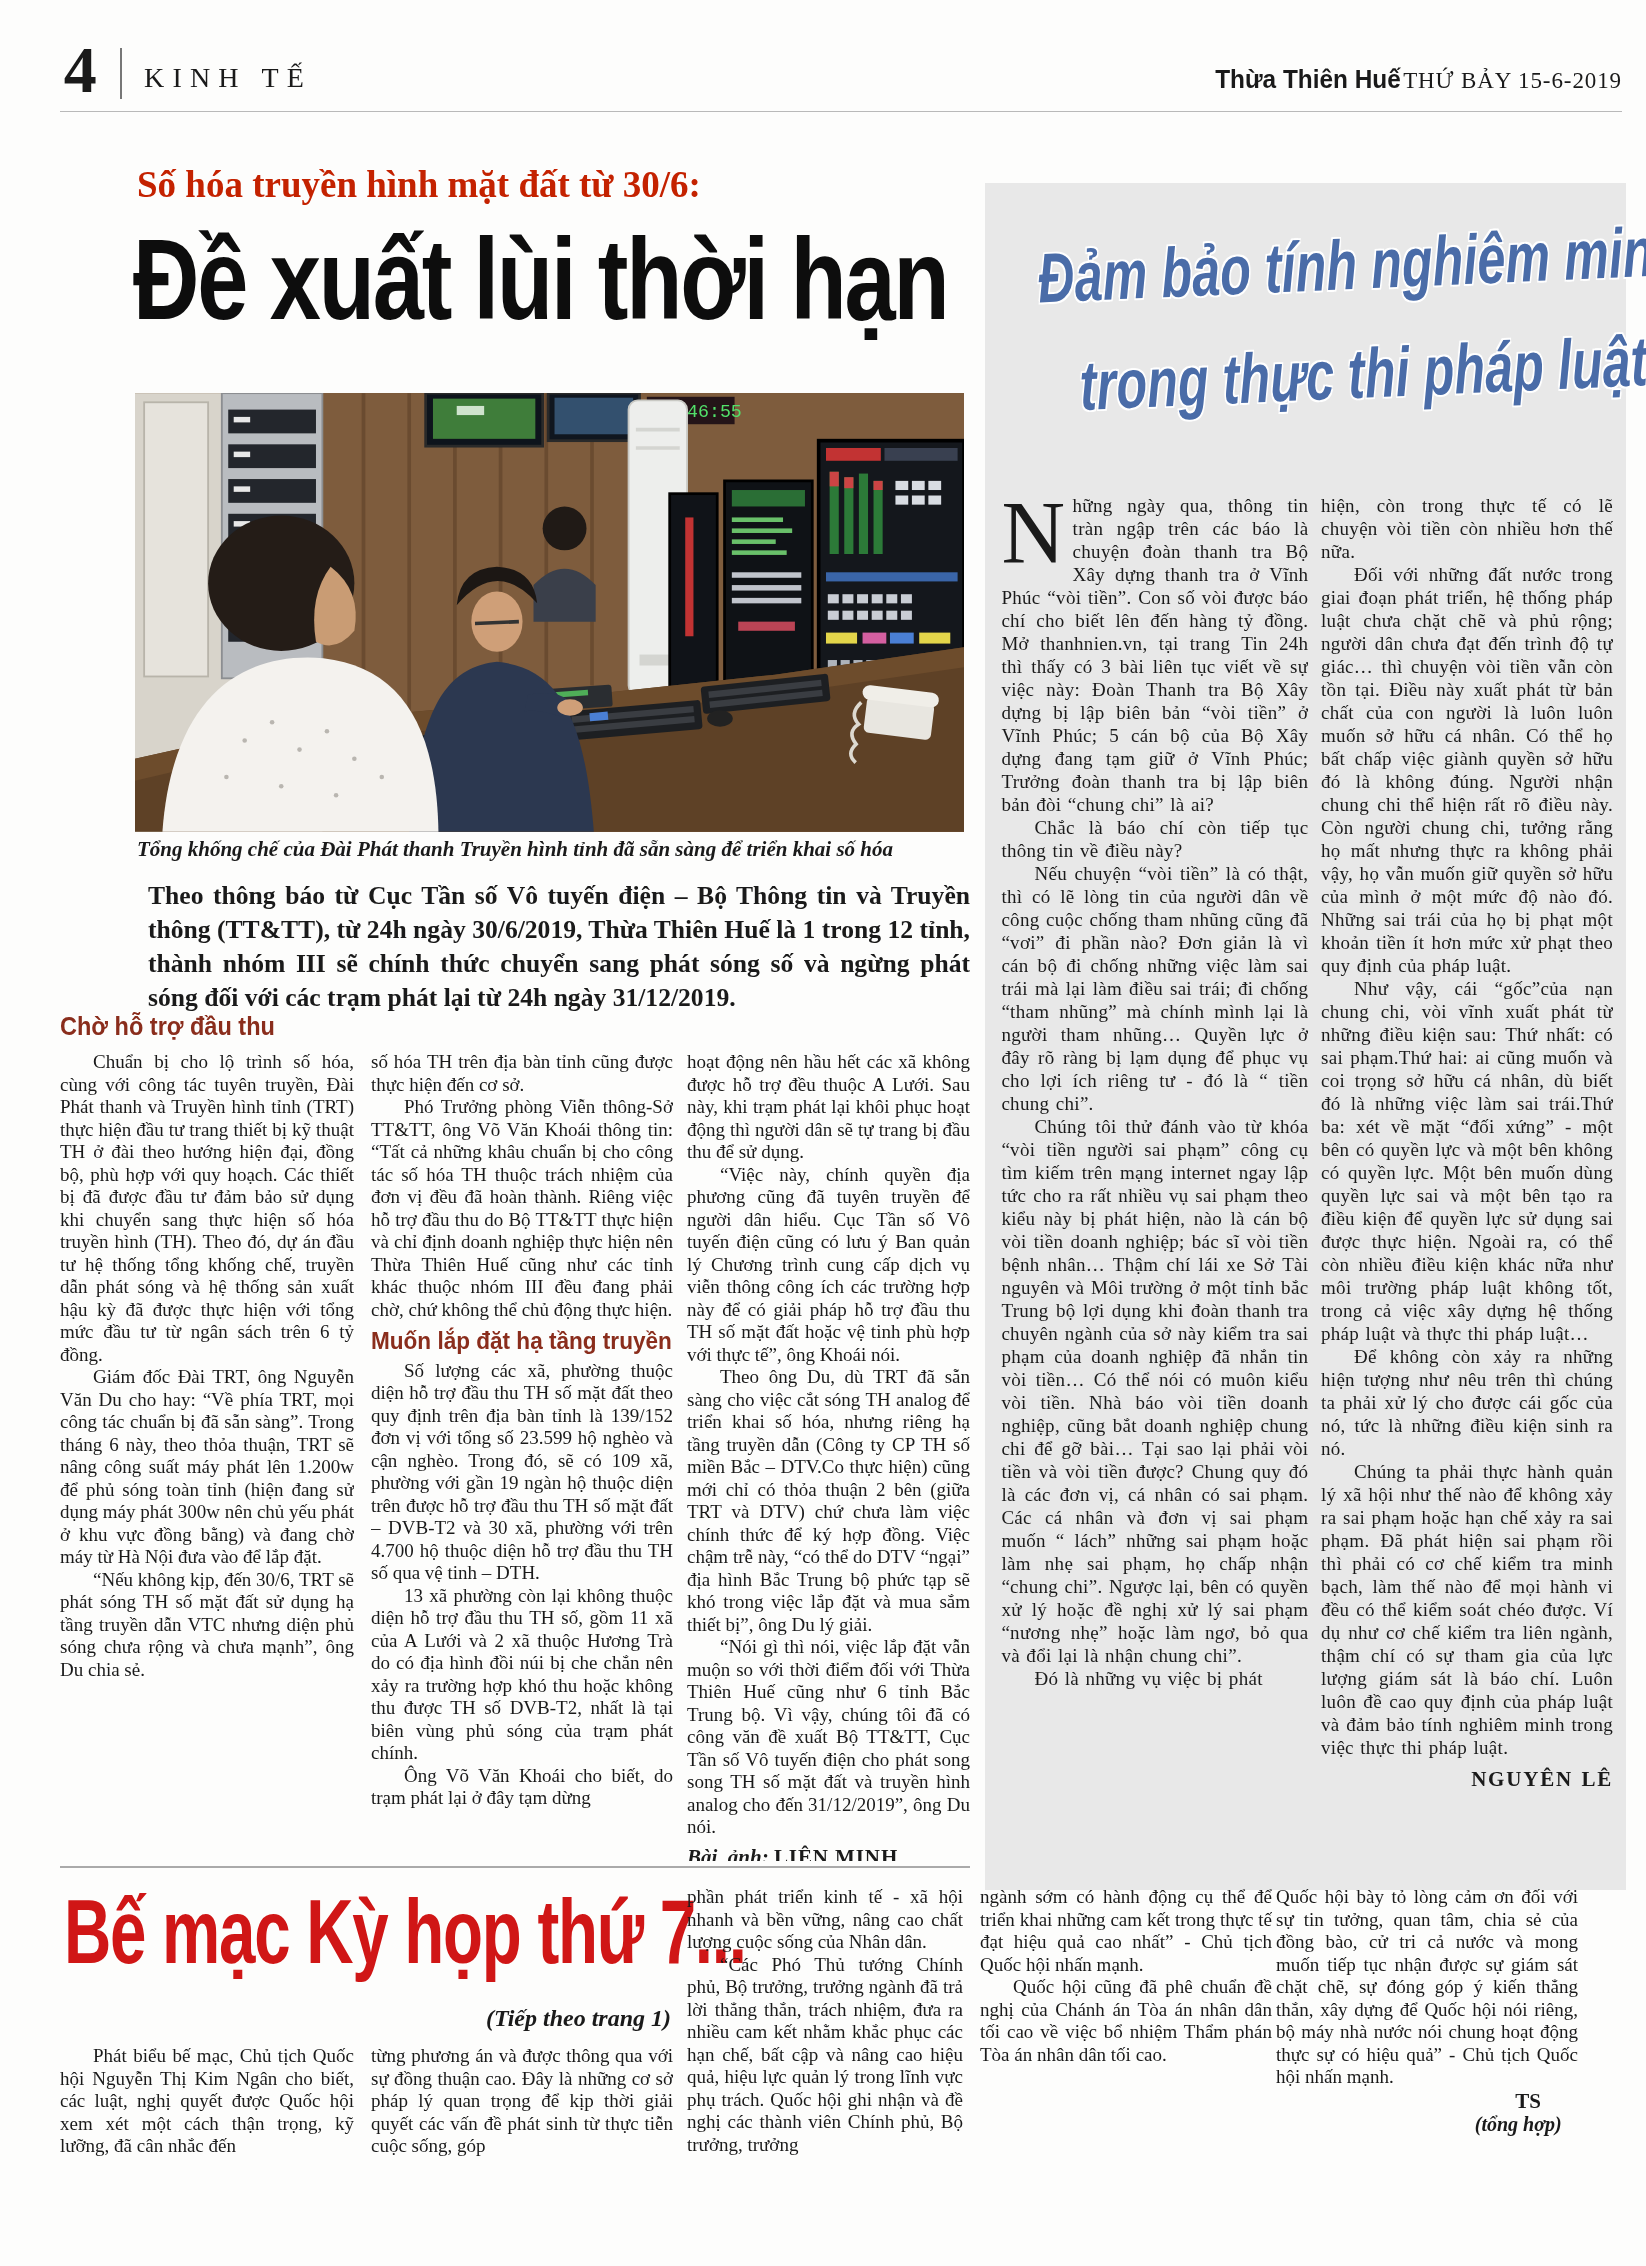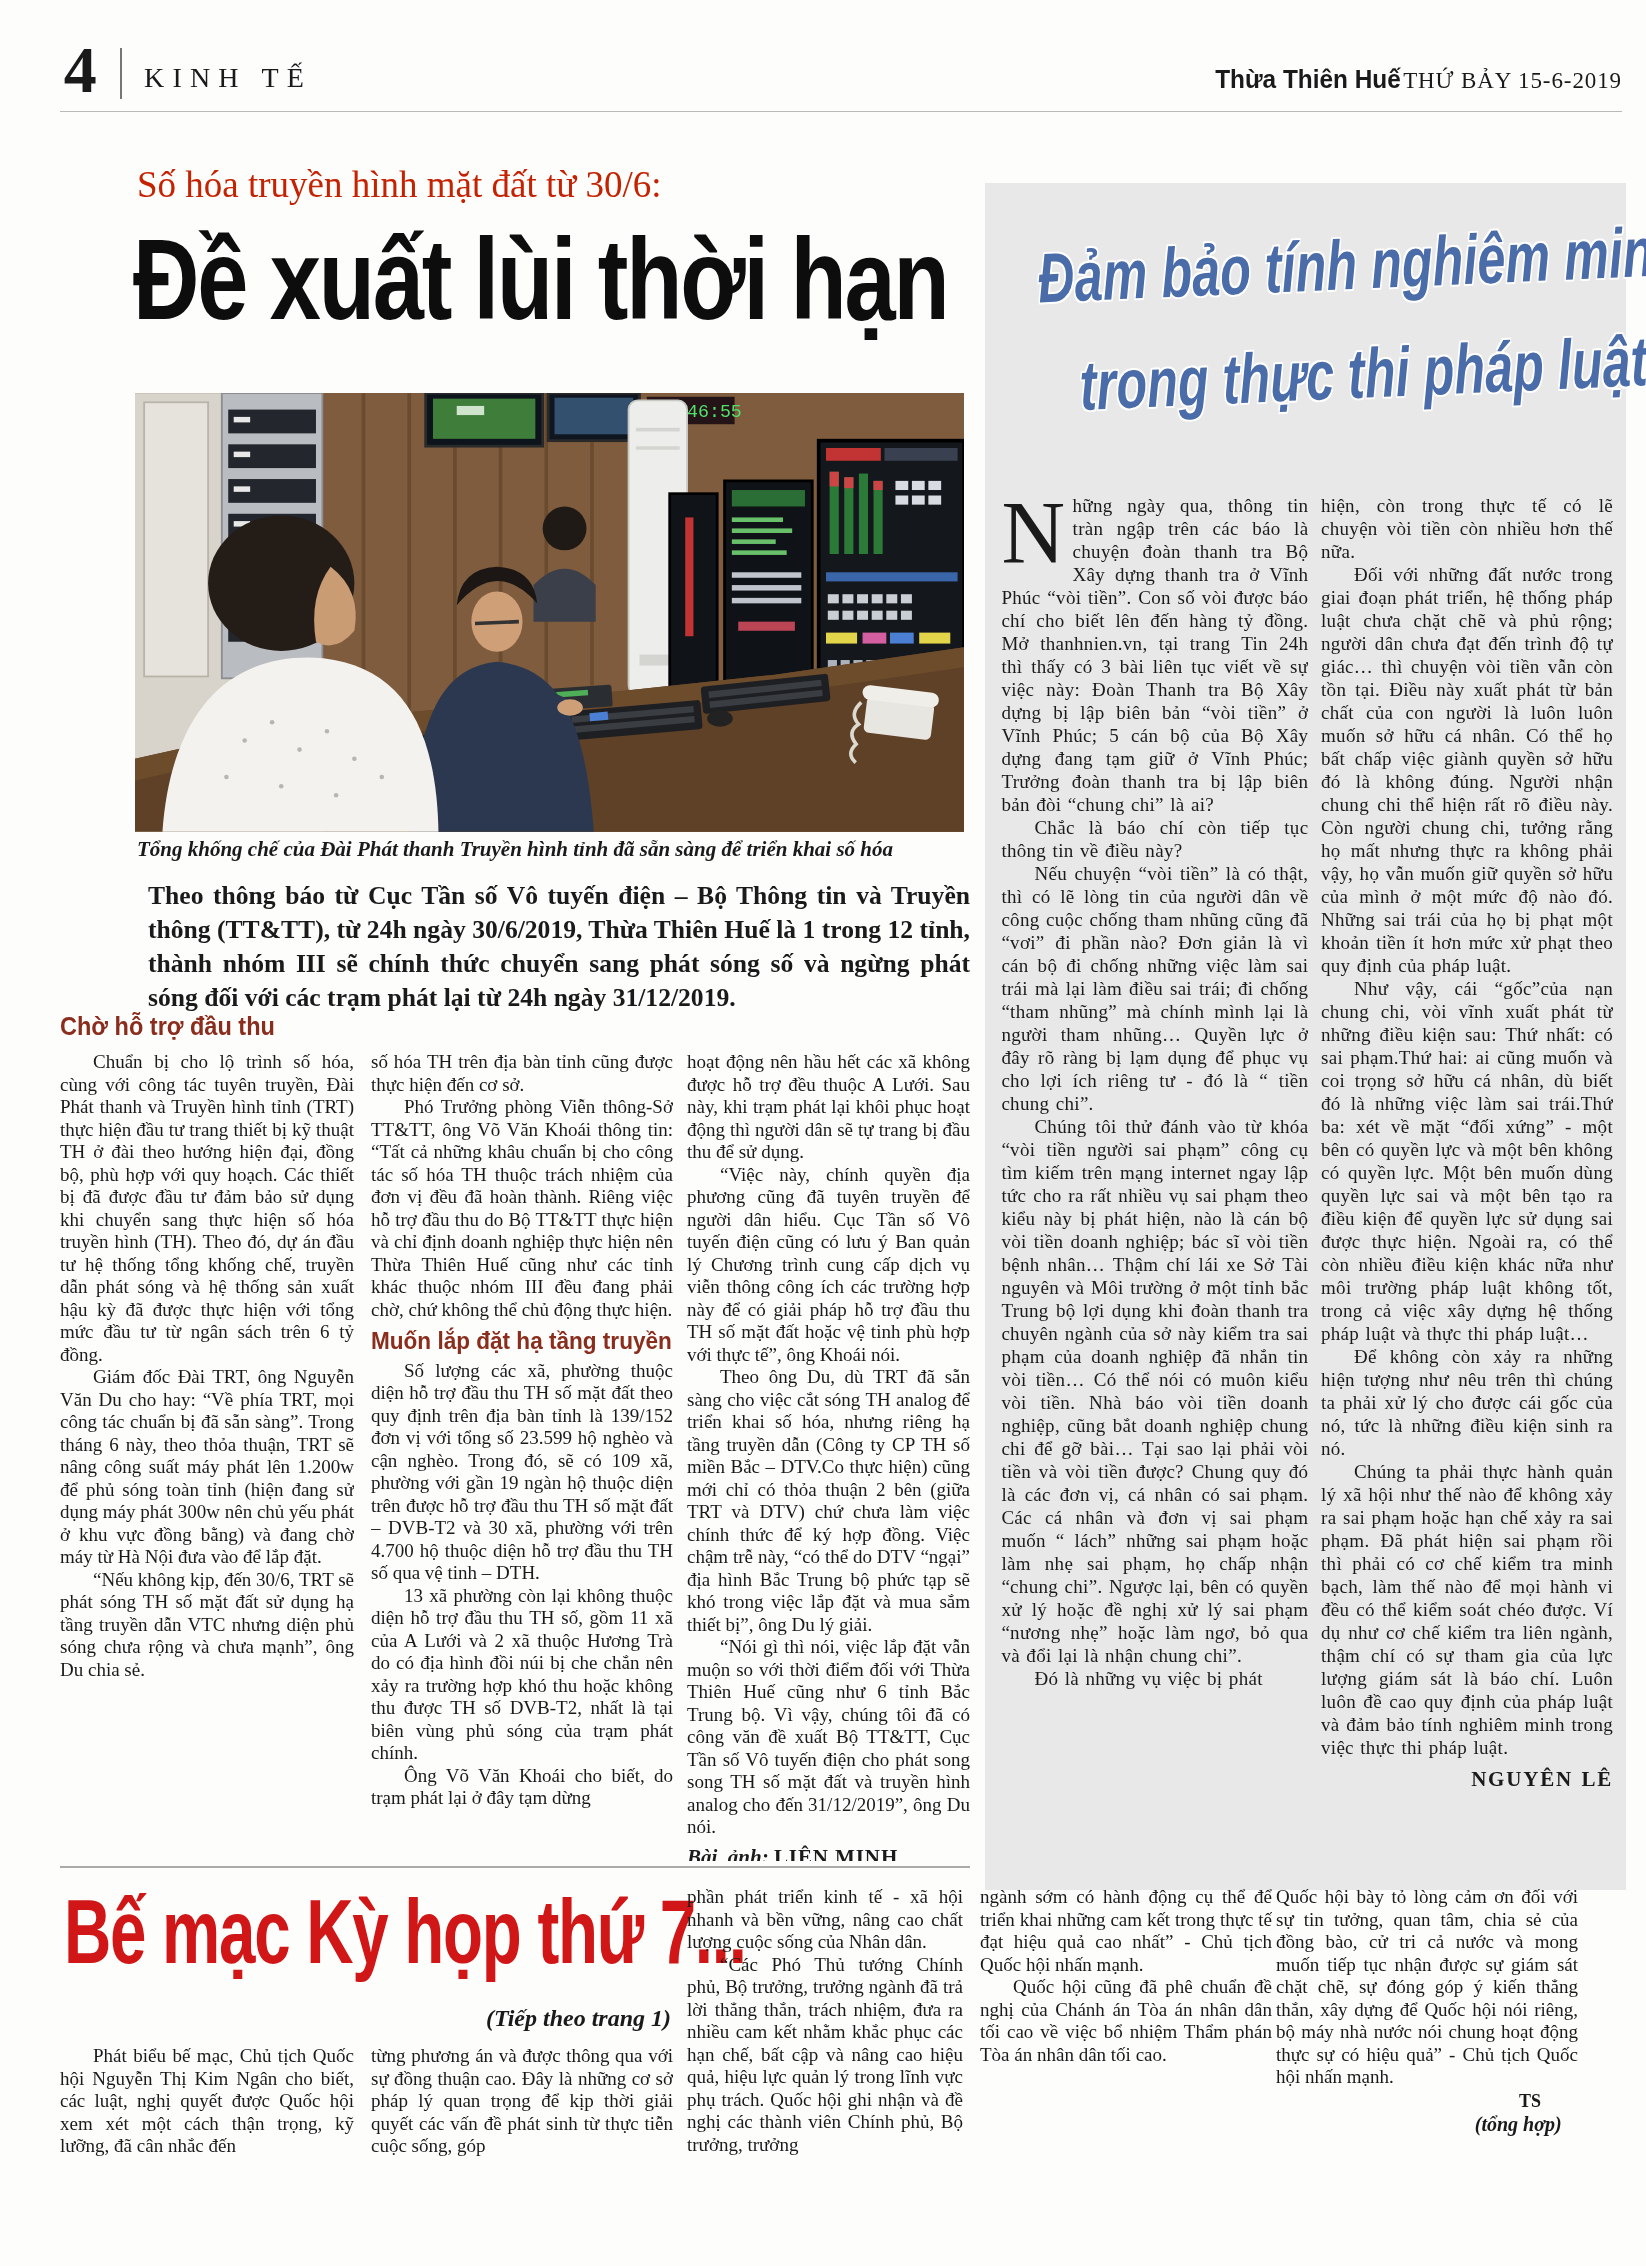--- a/index.html
+++ b/index.html
@@ -8,21 +8,21 @@
   
   .hdr{position:absolute;left:60px;top:42px;width:1562px;height:58px;}
   .pgnum{position:absolute;left:3.7px;top:-5.5px;font-size:66px;font-weight:600;line-height:1;}
   .hdr-div{position:absolute;left:60px;top:5.5px;width:1.8px;height:51px;background:#777;}
   .section{position:absolute;left:84px;top:20px;font-size:28px;letter-spacing:8.2px;}
   .masthead{position:absolute;right:221px;top:22px;font-family:"Liberation Sans",sans-serif;
             font-weight:bold;font-size:26.5px;transform:scaleX(.92);transform-origin:right;}
   .hdate{position:absolute;right:0;top:25.6px;font-size:23px;letter-spacing:0.9px;}
   .hdr-rule{position:absolute;left:60px;top:111px;width:1562px;height:0.9px;background:#b9b9b9;}
   
-  .kicker{position:absolute;left:137px;top:163px;font-size:37px;font-weight:normal;color:#c42200;}
+  .kicker{position:absolute;left:137px;top:163px;font-size:37px;font-weight:bold;color:#c42200;}
   .headline{position:absolute;left:133px;top:216px;font-family:"Liberation Sans",sans-serif;
             font-weight:bold;font-size:115px;line-height:1.1;letter-spacing:-2.7px;
             transform:scaleX(.8);transform-origin:0 0;white-space:nowrap;color:#0d0d0d;}
   .photo{position:absolute;left:135px;top:393px;width:829px;height:439px;background:#7e5c3d;overflow:hidden;}
   .caption{position:absolute;left:137px;top:837px;width:827px;font-size:21px;font-weight:bold;font-style:italic;}
   .lede{position:absolute;left:148px;top:879px;width:822px;font-size:25.6px;font-weight:bold;line-height:34px;text-align:justify;}
   .subhead{font-family:"Liberation Sans",sans-serif;font-weight:bold;color:#8a2d1c;
            font-size:25px;transform:scaleX(.94);transform-origin:0 0;white-space:nowrap;}
   .sh1{position:absolute;left:60px;top:1012px;}
   .col{position:absolute;font-size:19px;line-height:22.5px;overflow:hidden;}
@@ -54,21 +54,21 @@
   .cl-headline{position:absolute;left:64px;top:1880px;font-family:"Liberation Sans",sans-serif;
                font-weight:bold;font-size:91px;letter-spacing:-1.8px;color:#d01616;
                transform:scaleX(.72);transform-origin:0 0;white-space:nowrap;}
   .cl-cont{position:absolute;left:369px;top:2005px;width:302px;text-align:right;
            font-size:24px;font-weight:bold;font-style:italic;}
   .c-b1{left:60px;top:2045px;width:294px;height:124px;}
   .c-b2{left:371px;top:2045px;width:302px;height:124px;}
   .c-b3{left:687px;top:1886px;width:276px;height:283px;}
   .c-b4{left:980px;top:1886px;width:292px;height:283px;}
   .c-b5{left:1276px;top:1886px;width:302px;height:311px;}
-  .cl-by{margin-top:1.8px;text-align:right;font-weight:bold;font-size:18px;padding-right:37px;}
+  .cl-by{margin-top:1.8px;text-align:right;font-weight:bold;font-size:21px;padding-right:37px;}
   .cl-note{text-align:right;font-weight:bold;font-style:italic;font-size:20px;padding-right:16.4px;}
 </style>
 </head>
 <body>
 
 <div class="page">
 
   <div class="hdr">
     <div class="pgnum">4</div>
     <div class="hdr-div"></div>

